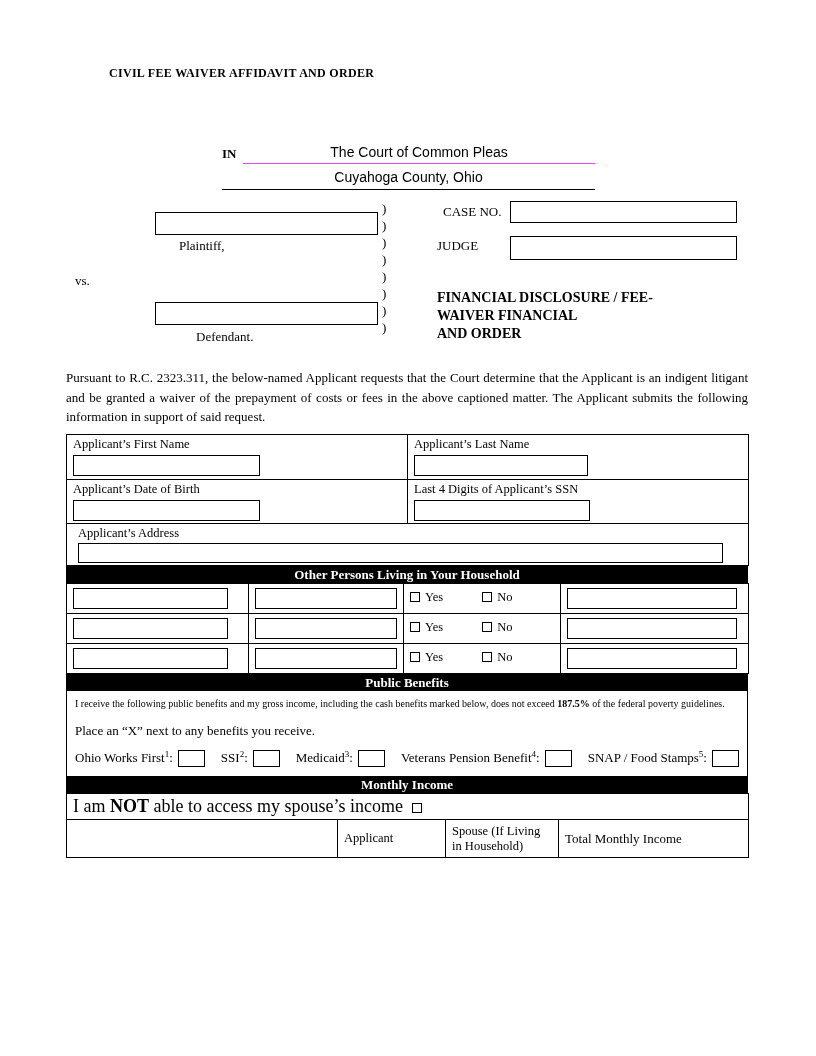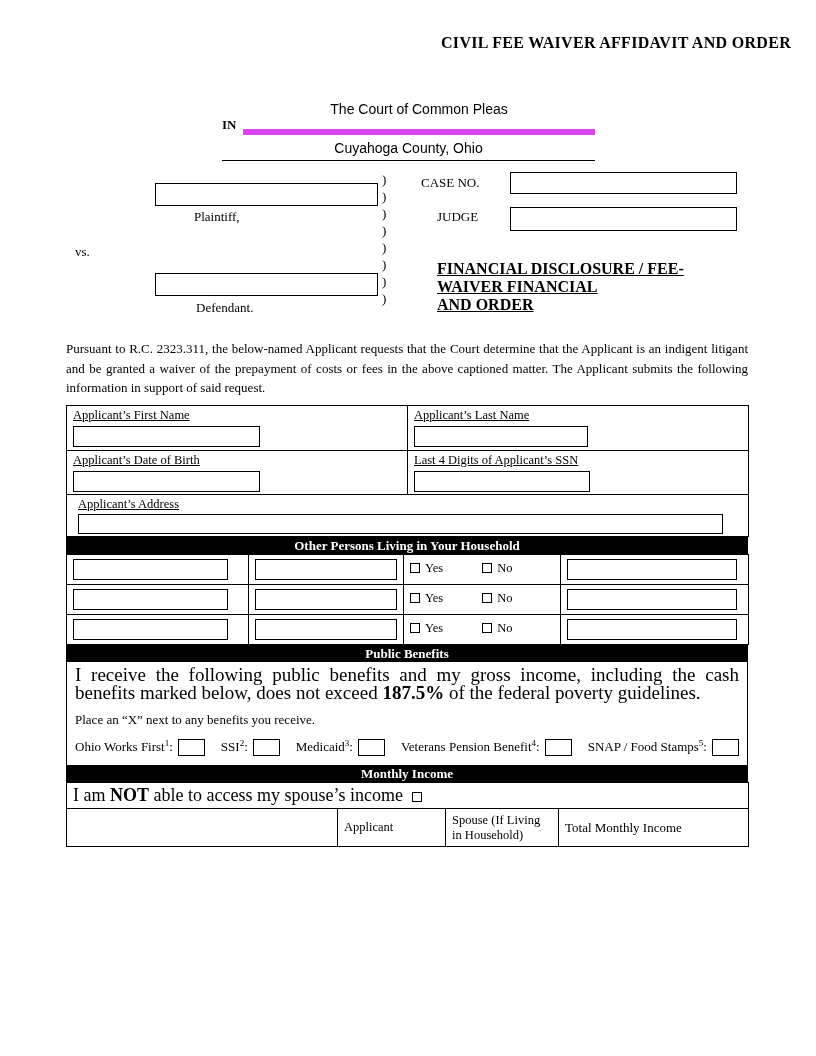--- a/index.html
+++ b/index.html
@@ -6,66 +6,66 @@
   html, body { background:#fff; }
   body {
     width:816px; height:1056px; position:relative;
     font-family:"Liberation Serif", serif; color:#000;
     overflow:hidden;
   }
   .content { position:absolute; left:66px; top:0; width:682px; }
 
   
   .title {
-    margin-top:34px; position:relative; left:43px; width:682px;
-    text-align:right; font-size:16px; font-weight:bold; letter-spacing:.3px;
+    margin-top:66px; position:relative; left:43px; width:682px;
+    text-align:left; font-size:12px; font-weight:bold; letter-spacing:.3px;
   }
 
   
   .court-block { margin-top:58px; margin-left:156px; width:373px; font-size:13px; }
   .court-line1 { display:flex; align-items:flex-end; height:25px; }
   .in-label { font-weight:bold; width:21px; padding-bottom:2px; font-size:13px; }
   .u-line {
-    flex:1; border-bottom:6px solid #d946ef; text-align:center;
-    font-family:"Liberation Sans", sans-serif; font-size:14px; padding-bottom:12px;
+    flex:1; border-bottom:1px solid #d946ef; text-align:center;
+    font-family:"Liberation Sans", sans-serif; font-size:14px; padding-bottom:3px;
   }
   .court-line2 {
     border-bottom:1px solid #000; text-align:center;
     font-family:"Liberation Sans", sans-serif; font-size:14px;
     height:26px; padding-top:5px;
   }
 
   
   .caption { position:relative; height:150px; margin-top:9px; font-size:13px; }
   .abs { position:absolute; }
   .ibox { border:1px solid #000; background:#fff; }
   .parens div { height:17px; line-height:17px; }
   .doc-title { font-weight:bold; }
-  .doc-title div { text-decoration:underline; line-height:18px; font-size:16px; }
+  .doc-title div { line-height:18px; font-size:14px; }
 
   
   .intro { margin-top:19px; text-align:justify; font-size:13px; line-height:19.5px; }
 
   
   .form { margin-top:7px; }
   .bar {
     background:#000; color:#fff; font-weight:bold; text-align:center;
     font-size:13px; height:17px; line-height:17px;
   }
   table { border-collapse:collapse; width:682px; table-layout:fixed; }
   td { border:1px solid #000; vertical-align:top; padding:2px 6px; font-size:12.5px; }
-  .flabel { font-size:12.5px;text-decoration:underline; }
+  .flabel { font-size:12.5px; }
   .cb {
     display:inline-block; width:10px; height:10px; border:1px solid #000;
     vertical-align:-1px; margin-right:5px; background:#fff;
   }
   .yn { padding-top:6px; }
   .yn-item { white-space:nowrap; }
   .pb-body { border-left:1px solid #000; border-right:1px solid #000; }
-  .pb-p { padding:4px 8px 0 8px; font-size:19px; line-height:18px; text-align:justify; }
+  .pb-p { padding:4px 8px 0 8px; font-size:10px; line-height:18px; text-align:justify; }
   .pb-instr { padding:10px 8px 0 8px; font-size:13px; }
   .benefits-row {
     display:flex; justify-content:space-between; align-items:center;
     padding:10px 8px 9px 8px; font-size:13px;
   }
   .benefit { white-space:nowrap; }
   .fn { font-size:9px; }
   .bbox {
     display:inline-block; width:27px; height:17px; border:1px solid #000;
     margin-left:5px; vertical-align:middle; background:#fff;
@@ -82,37 +82,37 @@
   <div class="court-block">
     <div class="court-line1">
       <span class="in-label">IN</span>
       <span class="u-line">The Court of Common Pleas</span>
     </div>
     <div class="court-line2">Cuyahoga County, Ohio</div>
   </div>
 
   <div class="caption">
     <div class="abs ibox" style="left:89px; top:13px; width:223px; height:23px;"></div>
-    <div class="abs" style="left:128px; top:39px;">Plaintiff,</div>
+    <div class="abs" style="left:113px; top:39px;">Plaintiff,</div>
     <div class="abs" style="left:9px; top:74px;">vs.</div>
     <div class="abs ibox" style="left:89px; top:103px; width:223px; height:23px;"></div>
     <div class="abs" style="left:130px; top:130px;">Defendant.</div>
 
     <div class="abs parens" style="left:316px; top:1px;">
       <div>)</div>
       <div>)</div>
       <div>)</div>
       <div>)</div>
       <div>)</div>
       <div>)</div>
       <div>)</div>
       <div>)</div>
     </div>
 
-    <div class="abs" style="left:355px; top:5px;">CASE NO.</div>
+    <div class="abs" style="left:377px; top:5px;">CASE NO.</div>
     <div class="abs ibox" style="left:444px; top:2px; width:227px; height:22px;"></div>
     <div class="abs" style="left:371px; top:39px;">JUDGE</div>
     <div class="abs ibox" style="left:444px; top:37px; width:227px; height:24px;"></div>
 
     <div class="abs doc-title" style="left:371px; top:90px; width:262px;">
       <div>FINANCIAL DISCLOSURE / FEE-</div>
       <div>WAIVER FINANCIAL</div>
       <div>AND ORDER</div>
     </div>
   </div>

